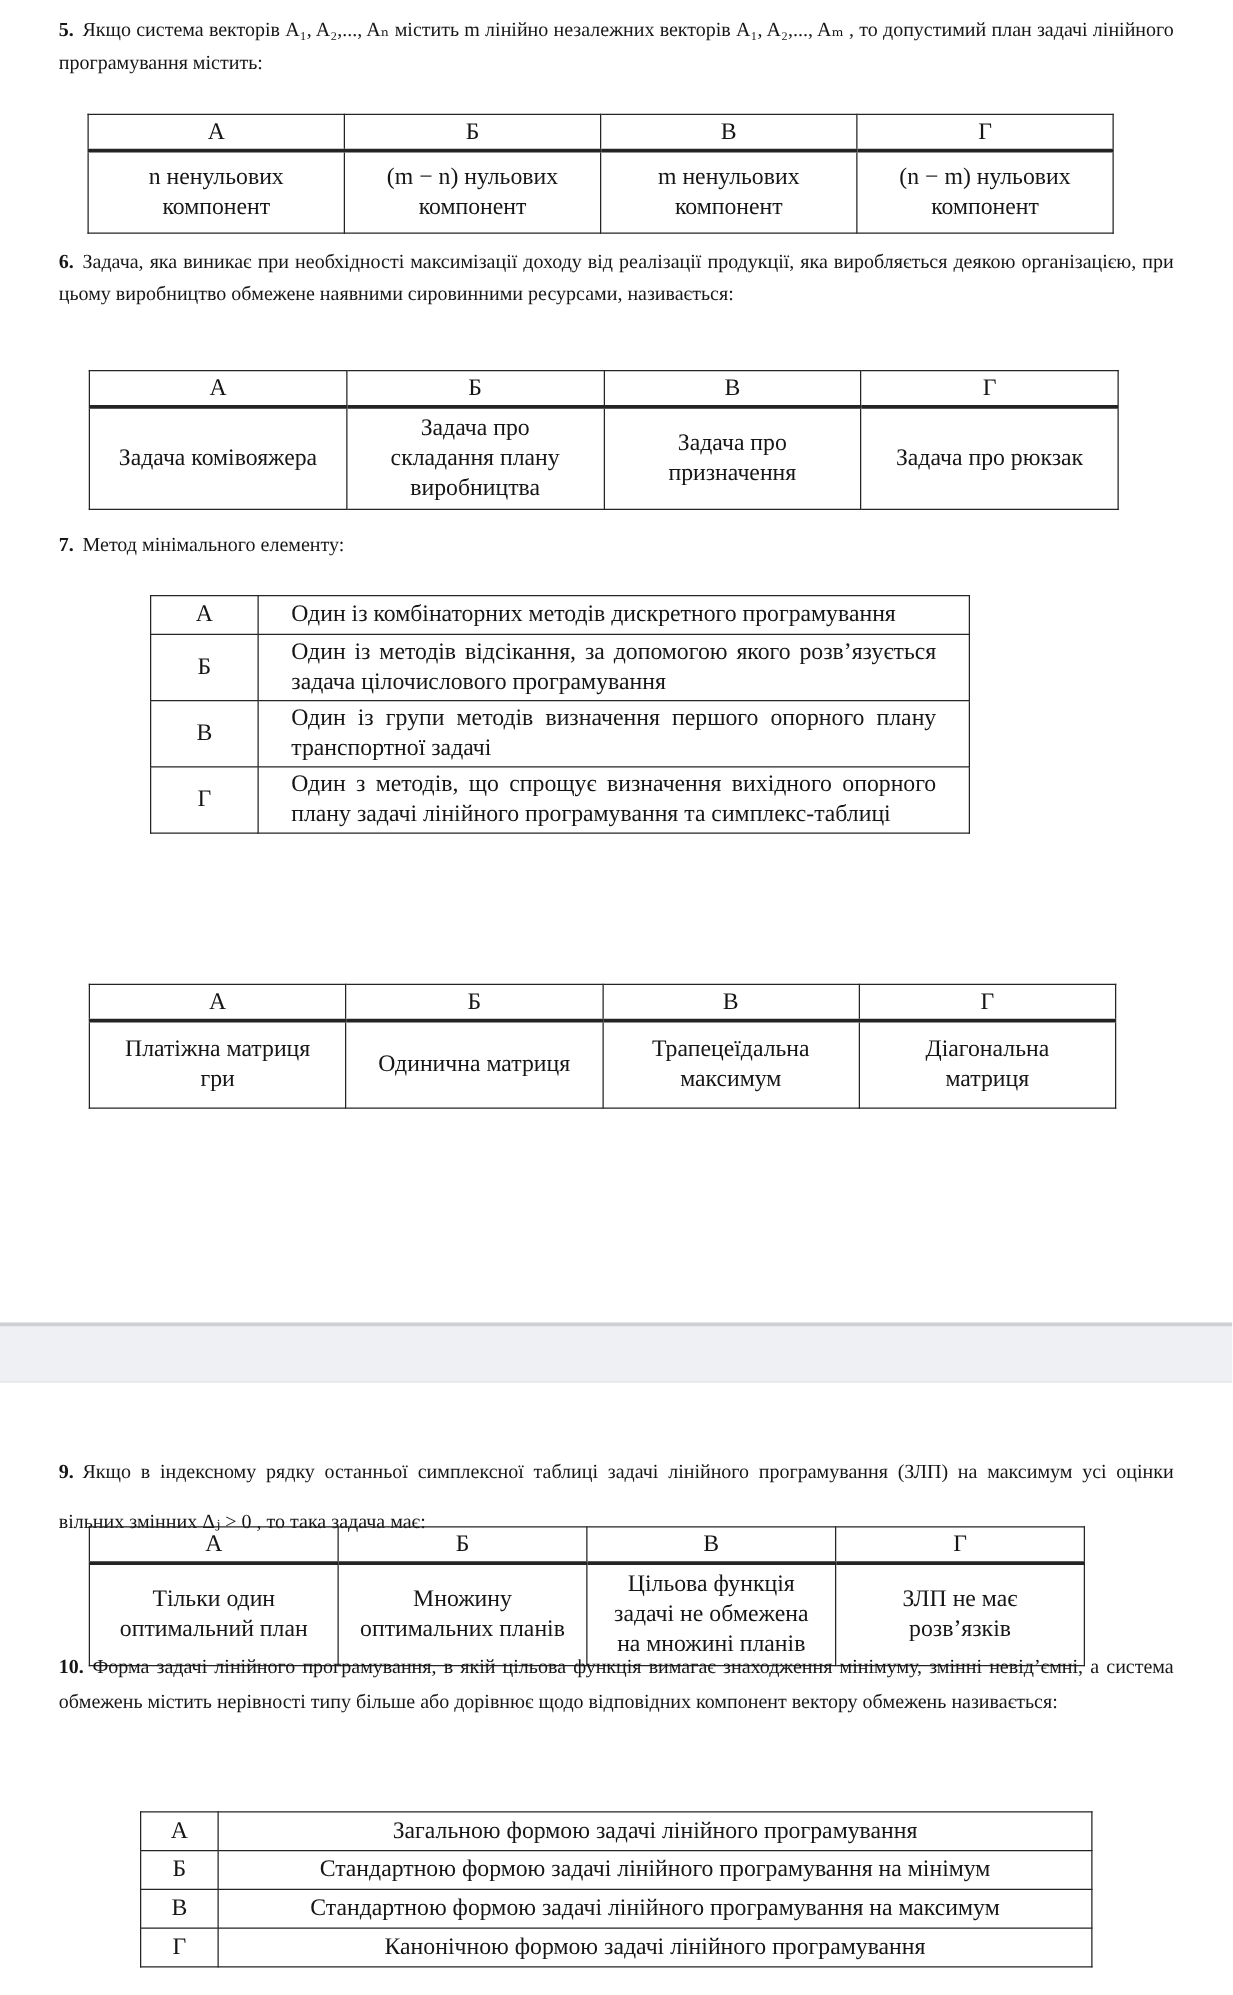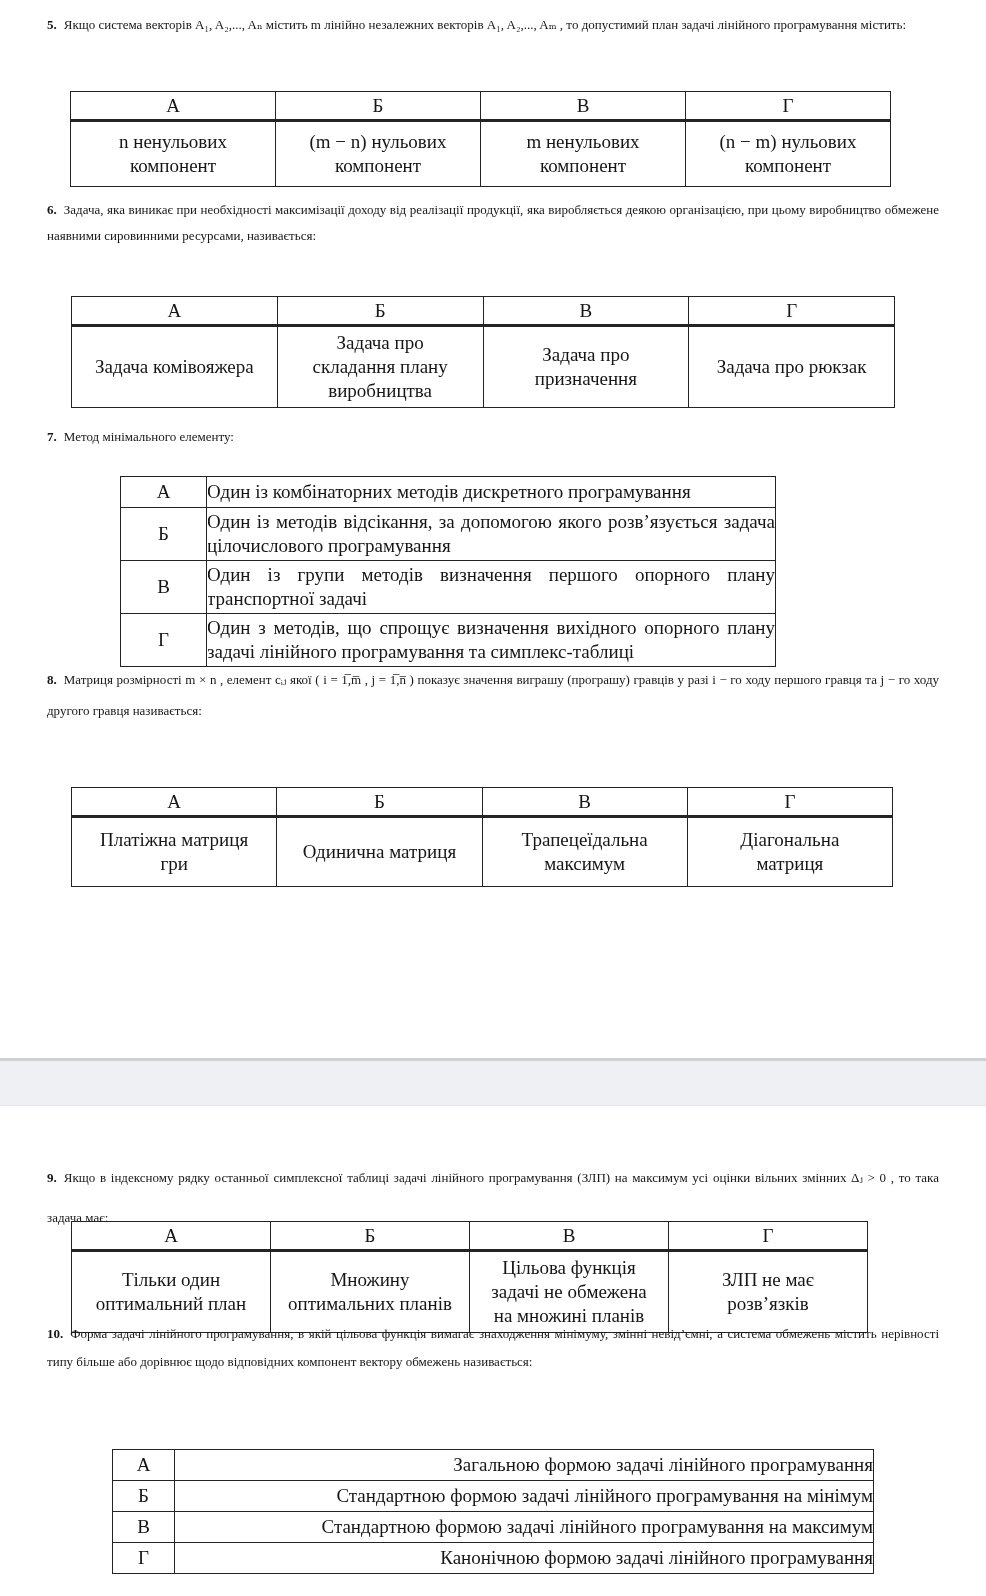--- a/index.html
+++ b/index.html
@@ -10,21 +10,21 @@
     background:#ffffff;
     font-family:"Liberation Serif","DejaVu Serif","DejaVu Sans",serif;
     color:#161616;
     overflow:hidden;
   }
   .q{
     position:absolute;
     left:47px;
     width:892px;
     margin:0;
-    font-size:13px;
+    font-size:16px;
     line-height:26px;
     text-align:justify;
   }
   .qnum{margin-right:7px;}
   .q-single{width:auto;text-align:left;}
   table{
     position:absolute;
     border-collapse:collapse;
     table-layout:fixed;
     font-size:19px;
@@ -45,23 +45,23 @@
     padding:1px 4px;
   }
   
   .t-h col{width:25%;}
   .t5 tbody td{height:60px;}
   .t6 tbody td{height:76px;}
   .t8 tbody td{height:64px;}
   .t9 tbody td{height:76px;padding:2px 12px;}
   
   .t-v td.key{width:62px;padding:2px 4px;}
-  .t-v td.txt{text-align:justify;padding:2px 0;border-radius:10px;}
+  .t-v td.txt{text-align:justify;padding:2px 26px;border-radius:10px;}
   .t7 td.txt{text-align:justify;}
-  .t10 td.txt{text-align:right;height:26px;margin-top:40px;}
+  .t10 td.txt{text-align:center;height:26px;margin-top:40px;}
   .t7 tr.r1 td{height:26px;}
   .page-gap{
     position:absolute;
     left:0;
     width:986px;
     top:1058px;
     height:44px;
     background:#eff0f3;
     border-top:3px solid #cfd0d4;
     border-bottom:1px solid #e4e5e8;
@@ -146,21 +146,20 @@
         <td class="key">В</td>
         <td class="txt">Один із групи методів визначення першого опорного плану транспортної задачі</td>
       </tr>
       <tr>
         <td class="key">Г</td>
         <td class="txt">Один з методів, що спрощує визначення вихідного опорного плану задачі лінійного програмування та симплекс-таблиці</td>
       </tr>
     </tbody>
   </table>
 
-  <p class="q" style="top:664px;line-height:31px"><b class="qnum">8.</b><span>Матриця розмірності m × n , елемент cᵢⱼ якої ( i = 1̅,m̅ ,  j = 1̅,n̅ ) показує значення виграшу (програшу) гравців у разі i − го ходу першого гравця та j − го ходу другого гравця називається:</span></p>
 
   <table class="t-h t8" style="top:787px;left:71px;width:822px">
     <colgroup>
         <col>
         <col>
         <col>
         <col>
       </colgroup>
     <thead>
       <tr>

